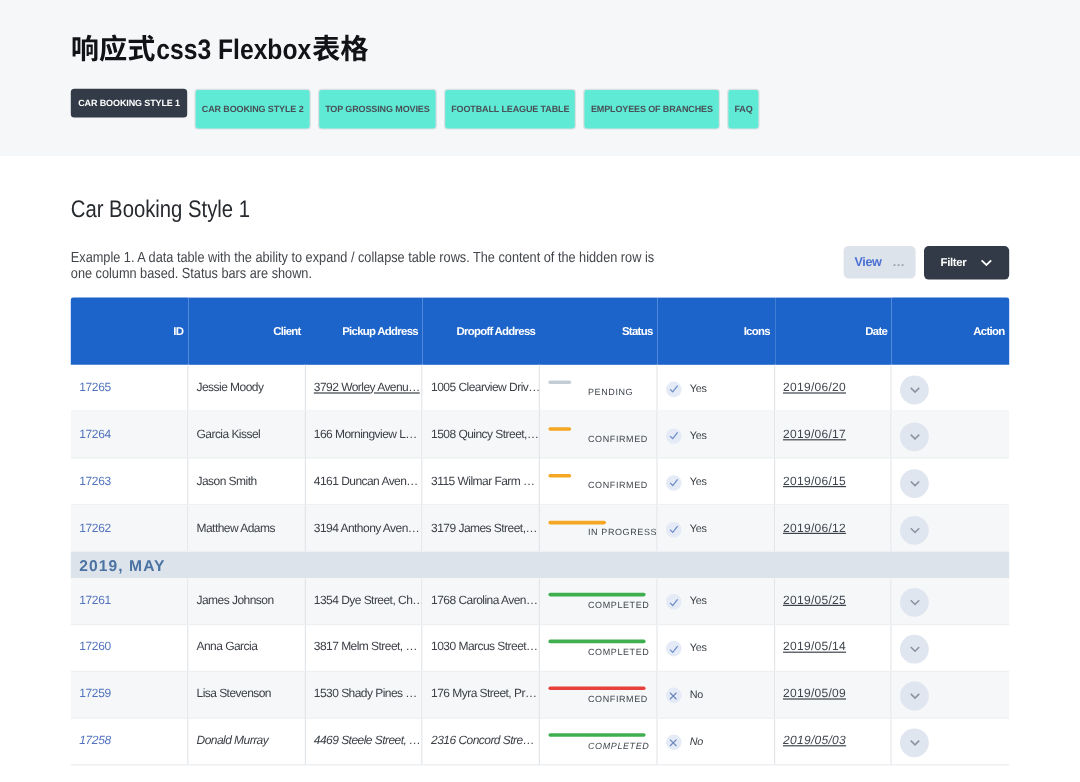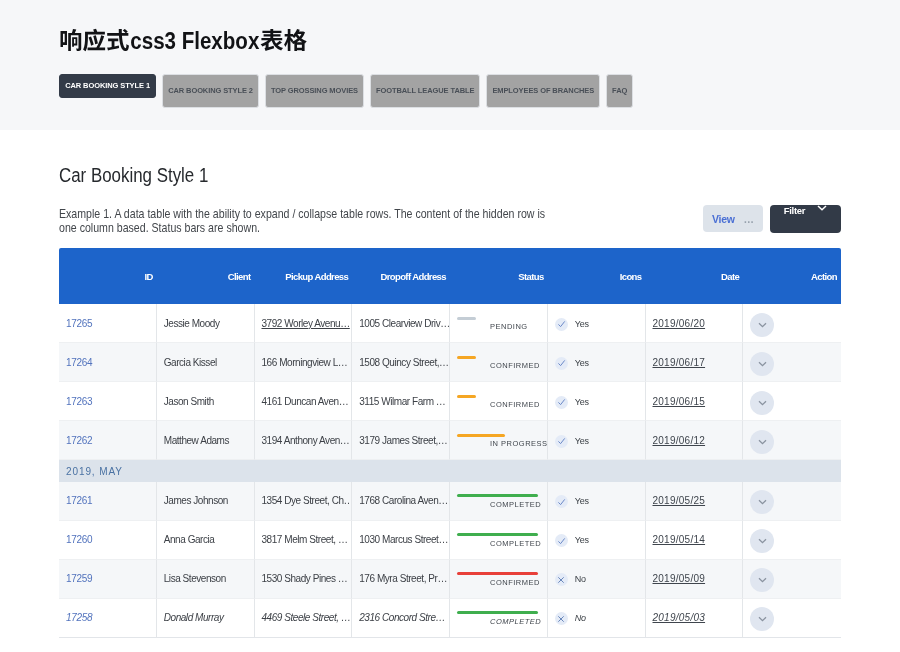--- a/index.html
+++ b/index.html
@@ -2,49 +2,49 @@
 <html><head>
 <meta charset="utf-8">
 <style>
 * { margin:0; padding:0; box-sizing:border-box; }
 html,body { width:900px; background:#fff; font-family:"Liberation Sans", sans-serif; }
 .hero { background:#f6f7f9; height:130px; }
 .wrap { width:782px; margin:0 auto; }
 .titlebox { padding-top:24px; height:58px; }
 .tabs { display:flex; margin-top:15.5px; }
 .tab { height:24px; display:flex; align-items:center; padding:16px 5px; margin-right:6px;
-  background:#a3a3a3; border:1px solid #dcdfe3; border-radius:3px; font-size:7.5px; font-weight:bold;
+  background:#5eead4; border:1px solid #dcdfe3; border-radius:3px; font-size:7.5px; font-weight:bold;
   letter-spacing:-0.1px; color:#494f57; white-space:nowrap; }
 .tab.active { background:#333b48; border-color:#333b48; color:#fff; padding:0 5.2px; }
 .main { background:#fff; }
 .main .wrap { position:relative; }
 h2.sec { padding-top:33.5px; font-size:20px; font-weight:normal; color:#26292d; height:76.5px; }
 .sqz { display:inline-block; transform:scaleX(.845); transform-origin:0 50%; white-space:nowrap; }
 p.desc { font-size:12.2px; line-height:14.4px; color:#42464b; transform:scaleX(.87); transform-origin:0 0; white-space:nowrap; }
 .btns { position:absolute; right:0; top:75px; display:flex; }
 .btn-view { width:60px; height:27px; background:#dde3ea; border-radius:4px; display:flex;
   align-items:center; justify-content:center; font-size:10.5px; color:#4a6fd4; font-weight:bold; letter-spacing:-0.3px; }
 .btn-view .dots { color:#97a1ad; margin-left:6px; letter-spacing:0; }
 .btn-filter { width:71px; height:28px; background:#323a47; border-radius:4px; margin-left:7px;
-  display:flex; justify-content:center; font-size:9.5px; color:#fff; font-weight:bold; letter-spacing:-0.3px; }
+  display:flex; align-items:center; justify-content:center; font-size:9.5px; color:#fff; font-weight:bold; letter-spacing:-0.3px; }
 .btn-filter svg { margin-left:12px; }
 table { width:782px; margin-top:13px; border-collapse:separate; border-spacing:0; table-layout:fixed; }
 col { width:97.75px; }
 thead th { background:#1d64ca; color:#fff; font-size:9.5px; font-weight:bold; text-align:right;
   height:56px; padding:0 4px 0 7px; letter-spacing:-0.6px; white-space:nowrap; }
 thead th:first-child { border-top-left-radius:2px; }
 thead th:last-child { border-top-right-radius:2px; }
 tbody td { height:39px; padding:0 5px 0 7px; font-size:10px; letter-spacing:-0.45px; color:#3d4147;
   border-bottom:1px solid #eef0f2; border-right:1px solid #e3e6e9;
   white-space:nowrap; overflow:hidden; vertical-align:middle; }
 tbody td:last-child { border-right:none; }
 tbody tr:last-child td { border-bottom:1px solid #e2e5e9;font-style:italic; }
 tbody tr.odd td { background:#f5f7f9; }
 td.id { color:#5273bd; letter-spacing:-0.3px; }
-.sep td { height:21.5px; background:#dce3eb; color:#4a72a3; font-size:10px; font-weight:normal;
+.sep td { height:21.5px; background:#dce3eb; color:#4a72a3; font-size:13px; font-weight:bold;
   letter-spacing:0.9px; border-bottom:none; border-right:none !important; }
 .bar { height:3px; border-radius:2px; margin:1px 0 2.5px; }
 .lbl { font-size:7.5px; letter-spacing:0.5px; color:#40464d;margin-left:33px; }
 .bar.gray { width:19px; background:#c4cdd5; }
 .bar.orange { width:19px; background:#f5a623; }
 .bar.orange2 { width:48px; background:#f5a623; }
 .bar.green { width:81px; background:#3fae4e; }
 .bar.red { width:81px; background:#e8403a; }
 .ic { display:inline-flex; position:relative; top:1px; width:13px; height:13px; border-radius:50%; background:#e4ebf7;
   align-items:center; justify-content:center; vertical-align:middle; margin-right:7px; }

